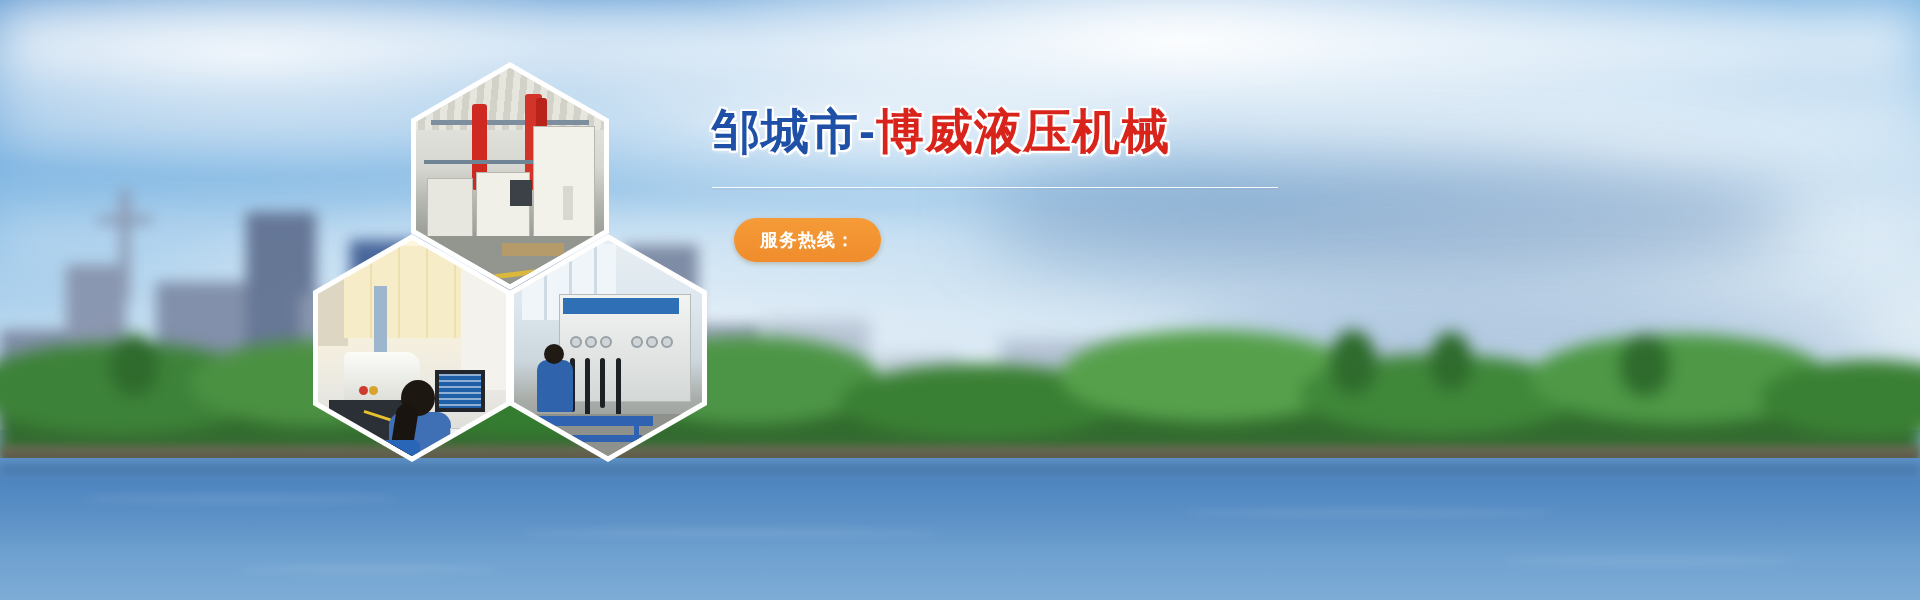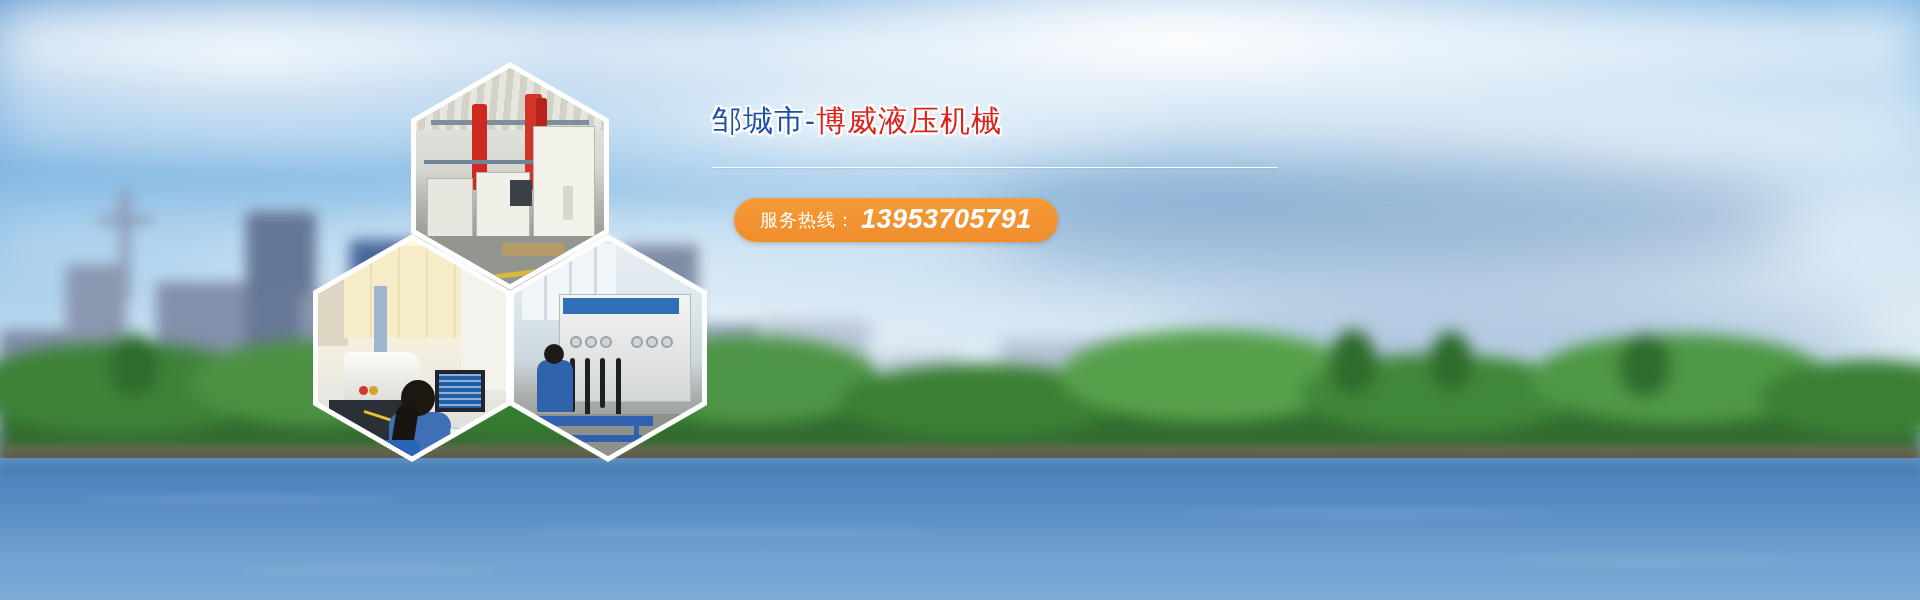--- a/index.html
+++ b/index.html
@@ -196,21 +196,21 @@
   .ph3 .bench { position:absolute; left:6%; bottom:30px; width:68%; height:10px; background:#2f62b0; }
   .ph3 .bench2{ position:absolute; left:10%; bottom:14px; width:58%; height:7px; background:#2f62b0; }
   .ph3 .leg1 { position:absolute; left:10%; bottom:6px; width:5px; height:28px; background:#2f62b0; }
   .ph3 .leg2 { position:absolute; left:64%; bottom:6px; width:5px; height:28px; background:#2f62b0; }
   .ph3 .floor{ position:absolute; left:0; bottom:0; width:100%; height:42px; background:#8e918c; }
 
   
   .content { position:absolute; left:712px; top:104px; width:600px; }
 
   .title {
-    font-size:30px; font-weight:400; letter-spacing:1px; line-height:1.15;
+    font-size:48px; font-weight:700; letter-spacing:1px; line-height:1.15;
     white-space:nowrap;
     text-shadow:
       -2px -2px 0 #fff, 2px -2px 0 #fff, -2px 2px 0 #fff, 2px 2px 0 #fff,
       0 -2px 0 #fff, 0 2px 0 #fff, -2px 0 0 #fff, 2px 0 0 #fff,
       0 2px 5px rgba(255,255,255,.85);
   }
   .title .t-blue { color:#1e50a8; }
   .title .t-red  { color:#d9241c; }
 
   .desc {
@@ -233,21 +233,21 @@
   .hotline {
     margin-top:30px; margin-left:22px;
     display:inline-flex; align-items:center;
     height:44px; padding:0 26px;
     border-radius:22px;
     background:linear-gradient(180deg,#f59b38,#f08c2c);
     box-shadow:0 2px 5px rgba(120,80,20,.28);
     white-space:nowrap;
   }
   .hotline .hl-label {
-    color:#ffffff; font-size:18px; font-weight:400; letter-spacing:1px;
+    color:#ffffff; font-size:18px; font-weight:700; letter-spacing:1px;
   }
   .hotline .hl-number {
     color:#ffffff; font-size:27px; font-weight:700; font-style:italic;
     letter-spacing:.5px; margin-left:6px;
   }
 </style>
 </head>
 <body>
 
 <div class="scene">
@@ -396,16 +396,15 @@
 
   <div class="title">
     <span class="t-blue">邹城市-</span><span class="t-red">博威液压机械</span>
   </div>
 
 
   <div class="divider"></div>
 
   <div class="hotline">
     <span class="hl-label">服务热线：</span>
-    <span class="hl-number">13953705791</span>
   </div>
 
 </div>
 
 </body></html>

